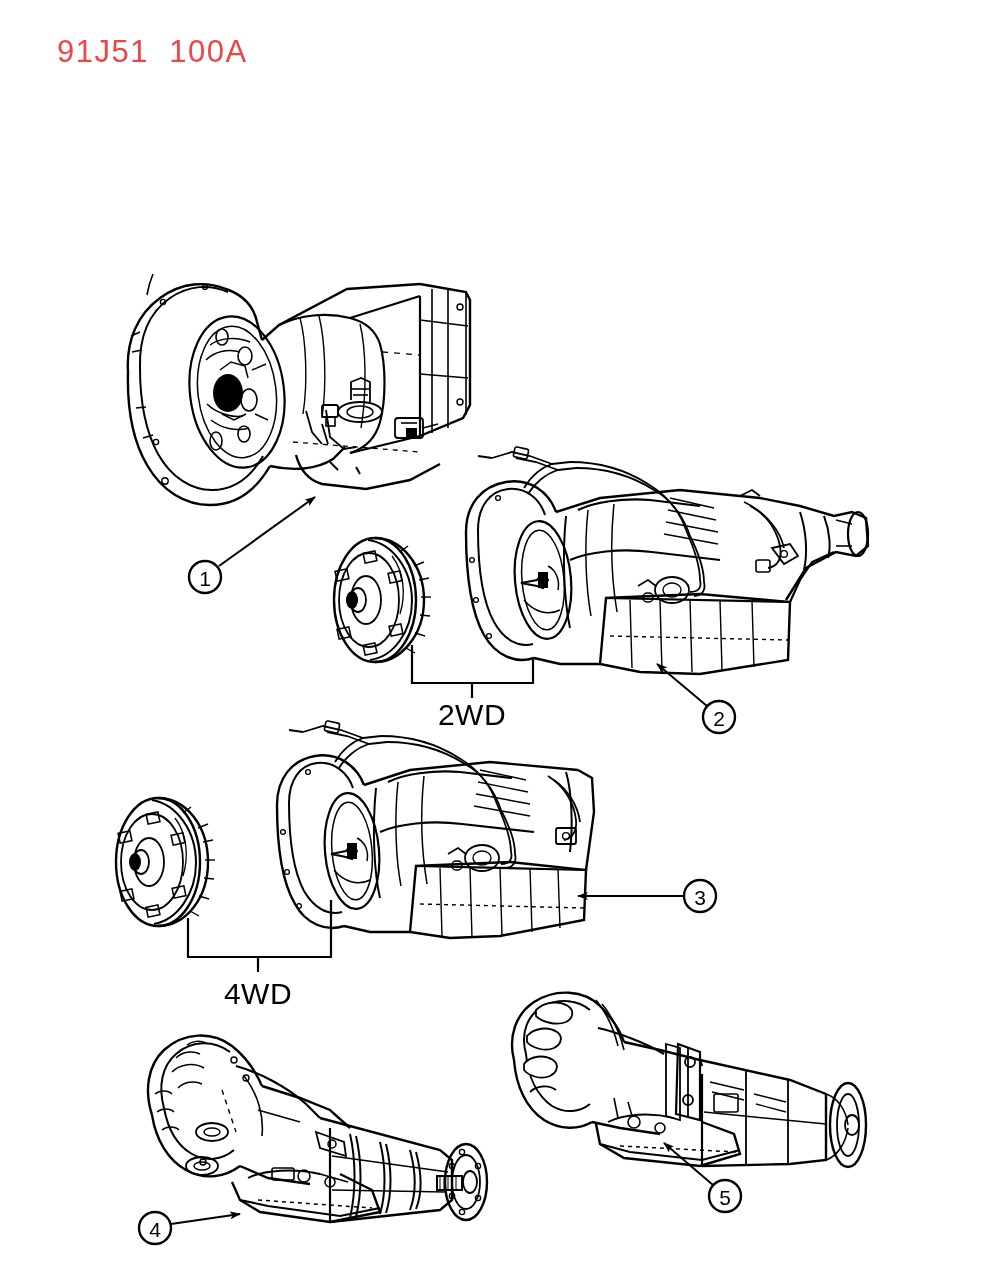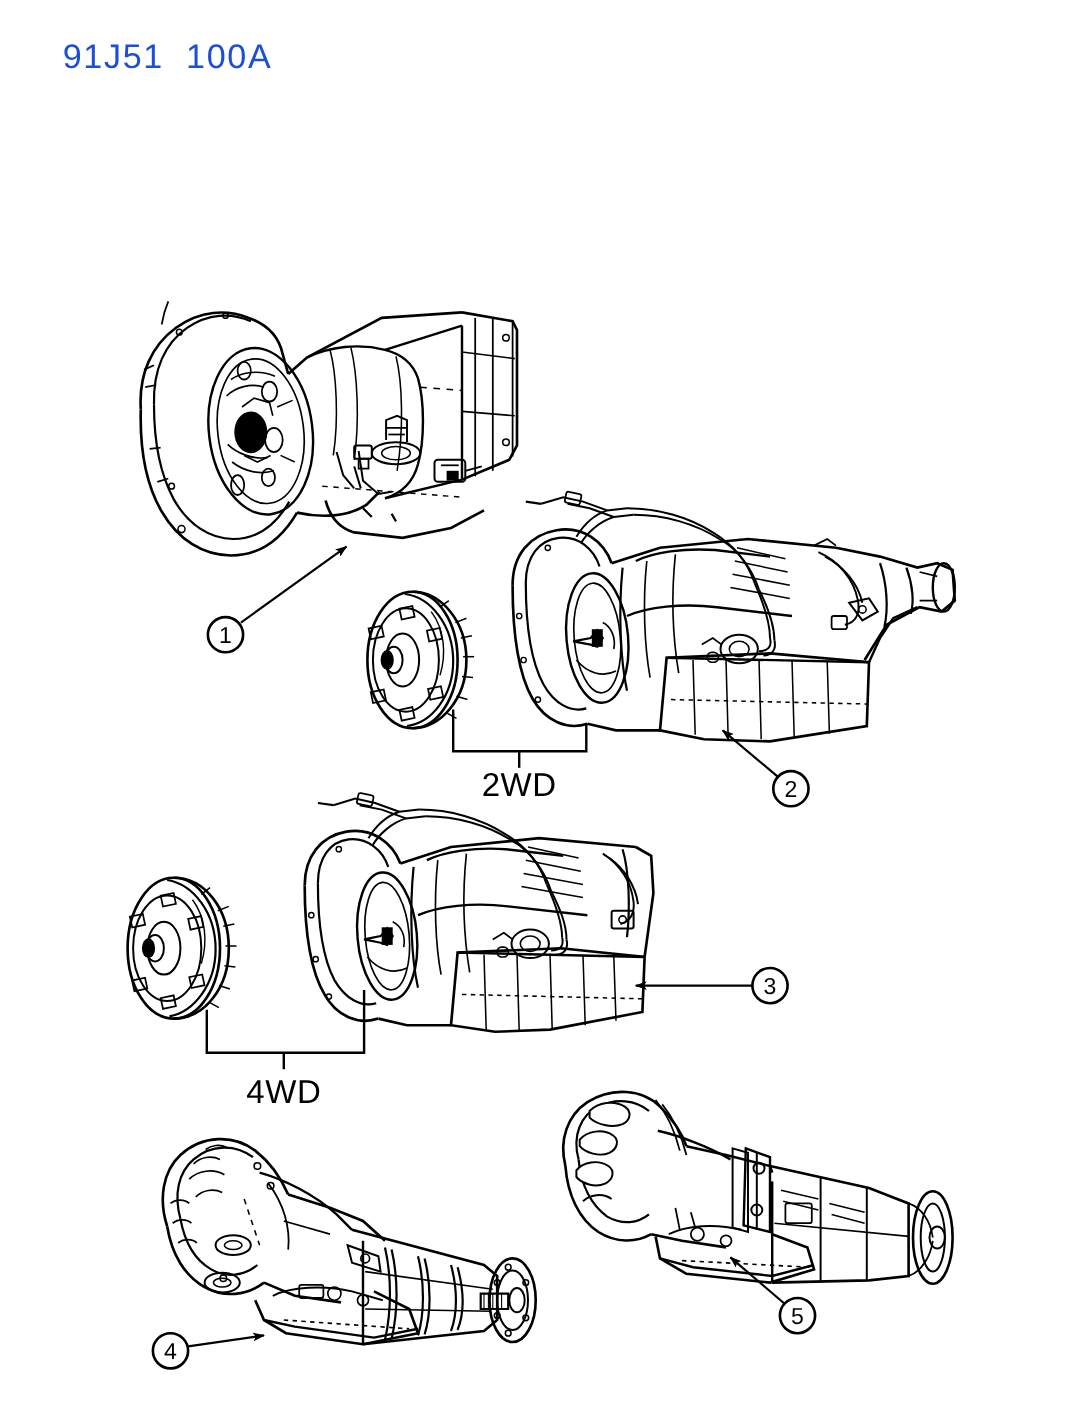--- a/index.html
+++ b/index.html
@@ -23,21 +23,21 @@
   }
   .page-header {
     position: absolute;
     left: 57px;
     top: 34px;
     font-size: 31px;
     font-weight: 400;
     letter-spacing: 1.5px;
     font-family: "Liberation Sans", sans-serif;
     white-space: pre;
-    color: #1d4ed8;
+    color: #ef4444;
   }
   .figure-canvas {
     position: absolute;
     left: 0;
     top: 0;
     width: 991px;
     height: 1275px;
   }
   .callout-label {
     font-family: "Liberation Sans", sans-serif;

